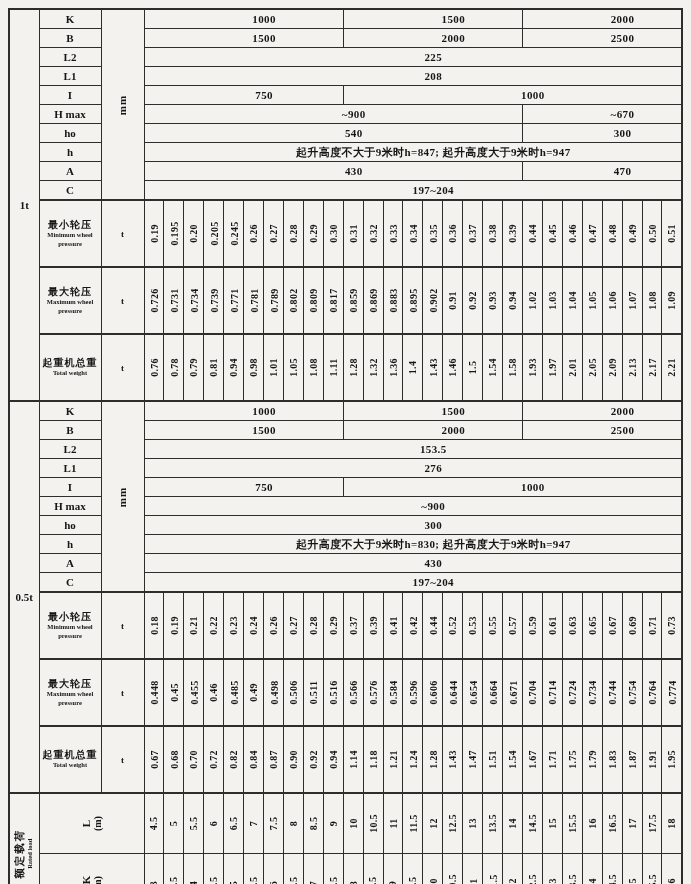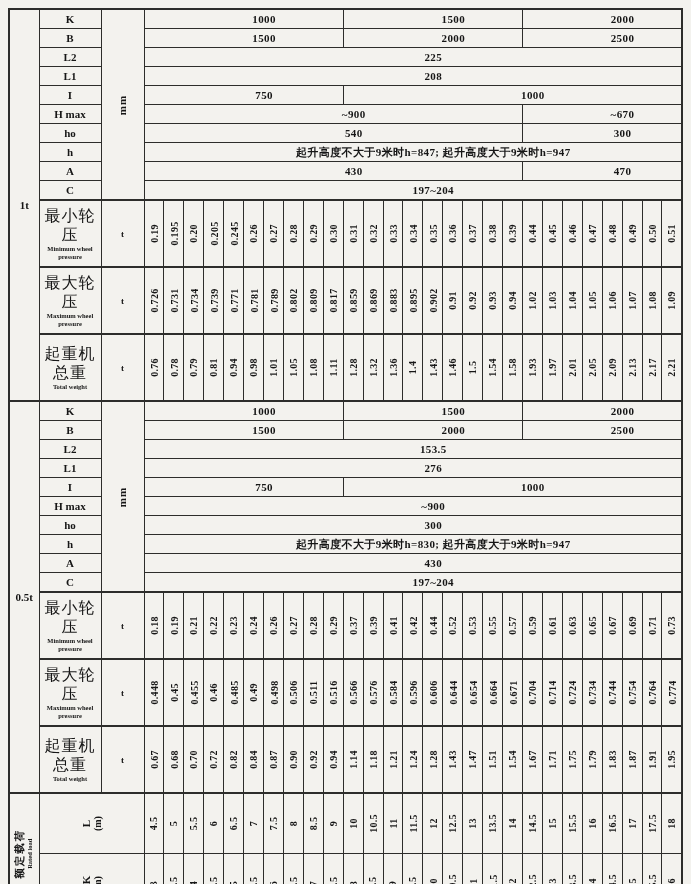--- a/index.html
+++ b/index.html
@@ -33,21 +33,21 @@
   .foot-row td { height:59px; }
   .vflex { display:flex; align-items:center; justify-content:center; width:100%; }
   .v65 { height:64px; }
   .v59 { height:57px; }
   .vmm { height:176px; }
   .vload { height:116px; }
   .rot { transform:rotate(-90deg); white-space:nowrap; font-weight:700; text-align:center; }
   .num { font-size:10px; letter-spacing:0.3px; }
   .mm  { font-size:11px; letter-spacing:1px; }
   .unit-t { font-size:9px; font-weight:700; }
-  .lab-cn { font-size:16px; font-weight:400; line-height:1.2; letter-spacing:1px; }
+  .lab-cn { font-size:10px; font-weight:700; line-height:1.2; letter-spacing:1px; }
   .lab-en { font-size:6.5px; font-weight:700; line-height:1.25; padding:0 1px; }
   .rload-cn { font-size:10.5px; font-weight:700; letter-spacing:2px; line-height:1.15; }
   .rload-en { font-size:6.5px; font-weight:700; line-height:1.15; }
   .axis-l1 { font-size:11px; font-weight:700; line-height:1.1; }
   .axis-l2 { font-size:10px; font-weight:700; line-height:1.1; }
 </style>
 </head>
 <body>
 
 <div>

